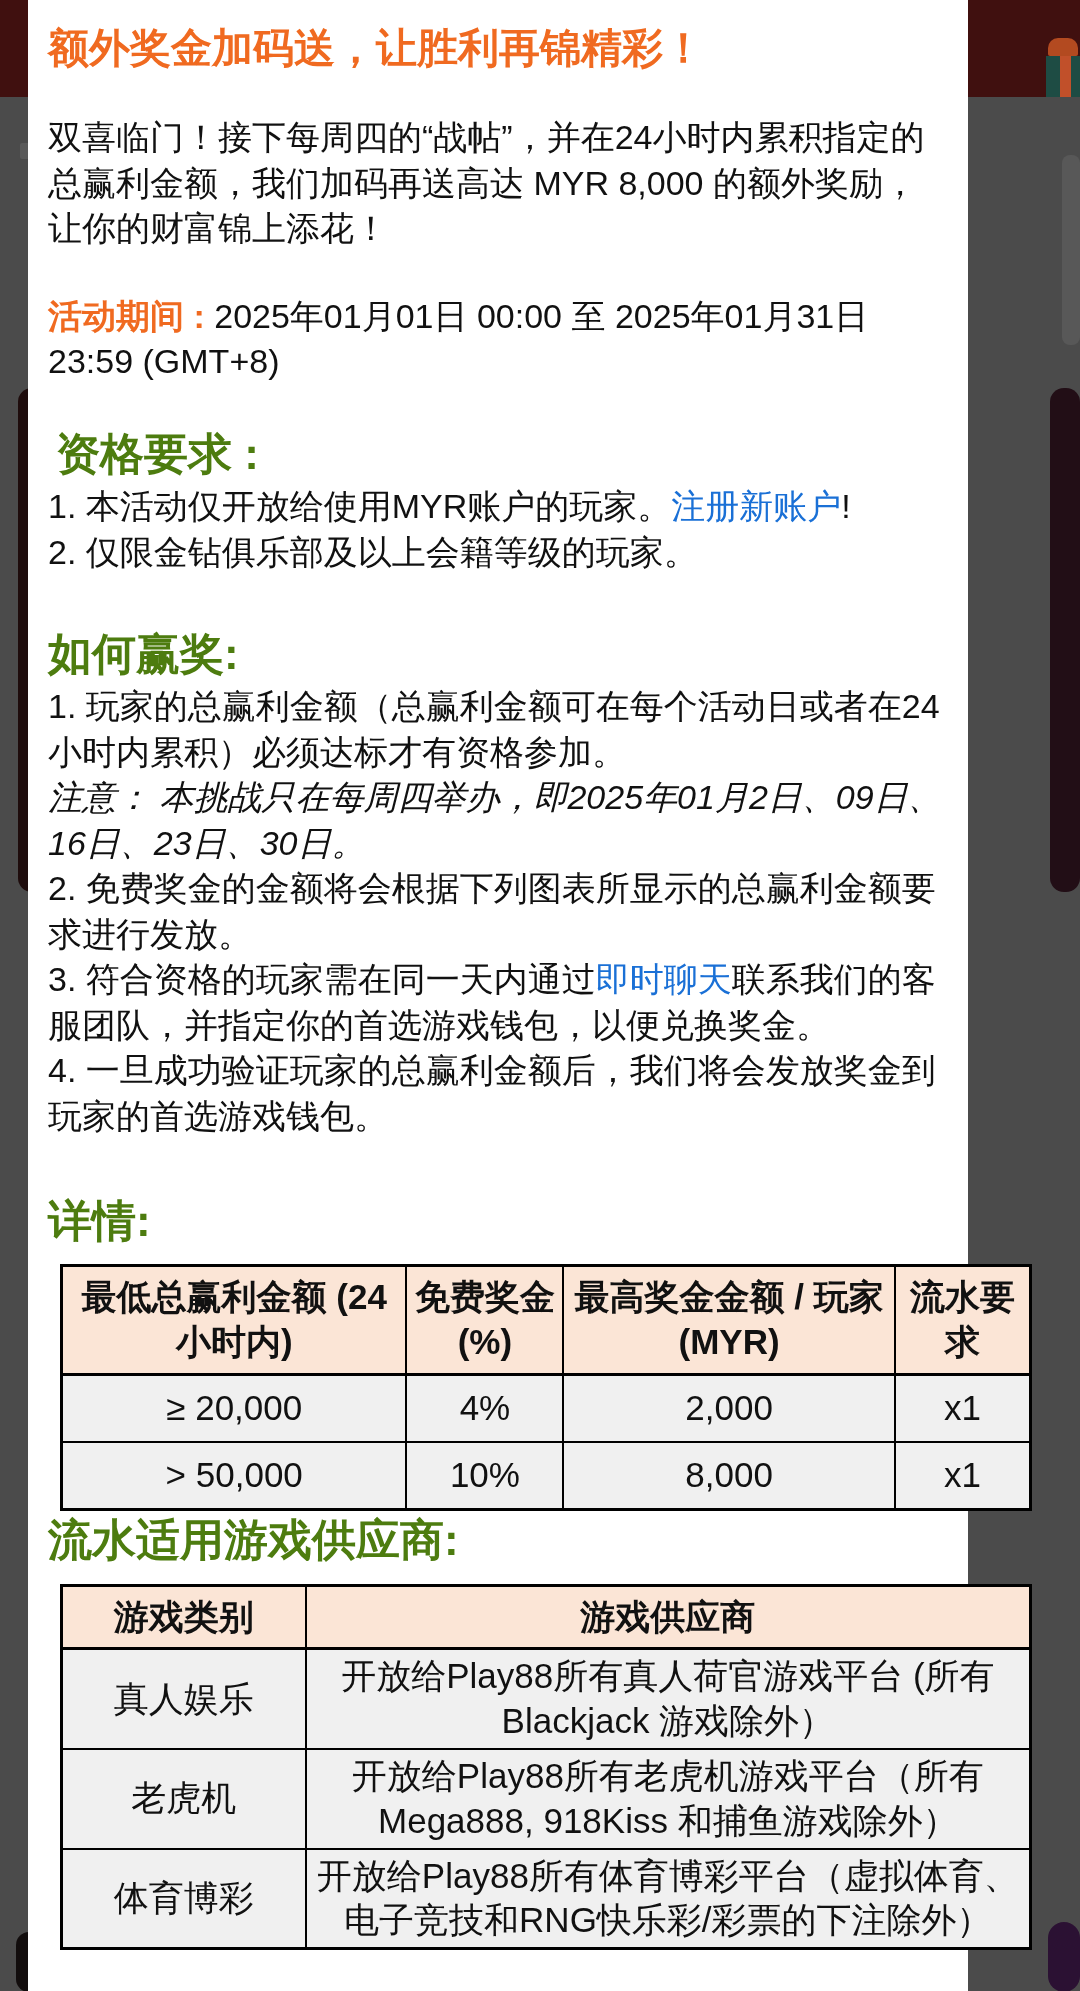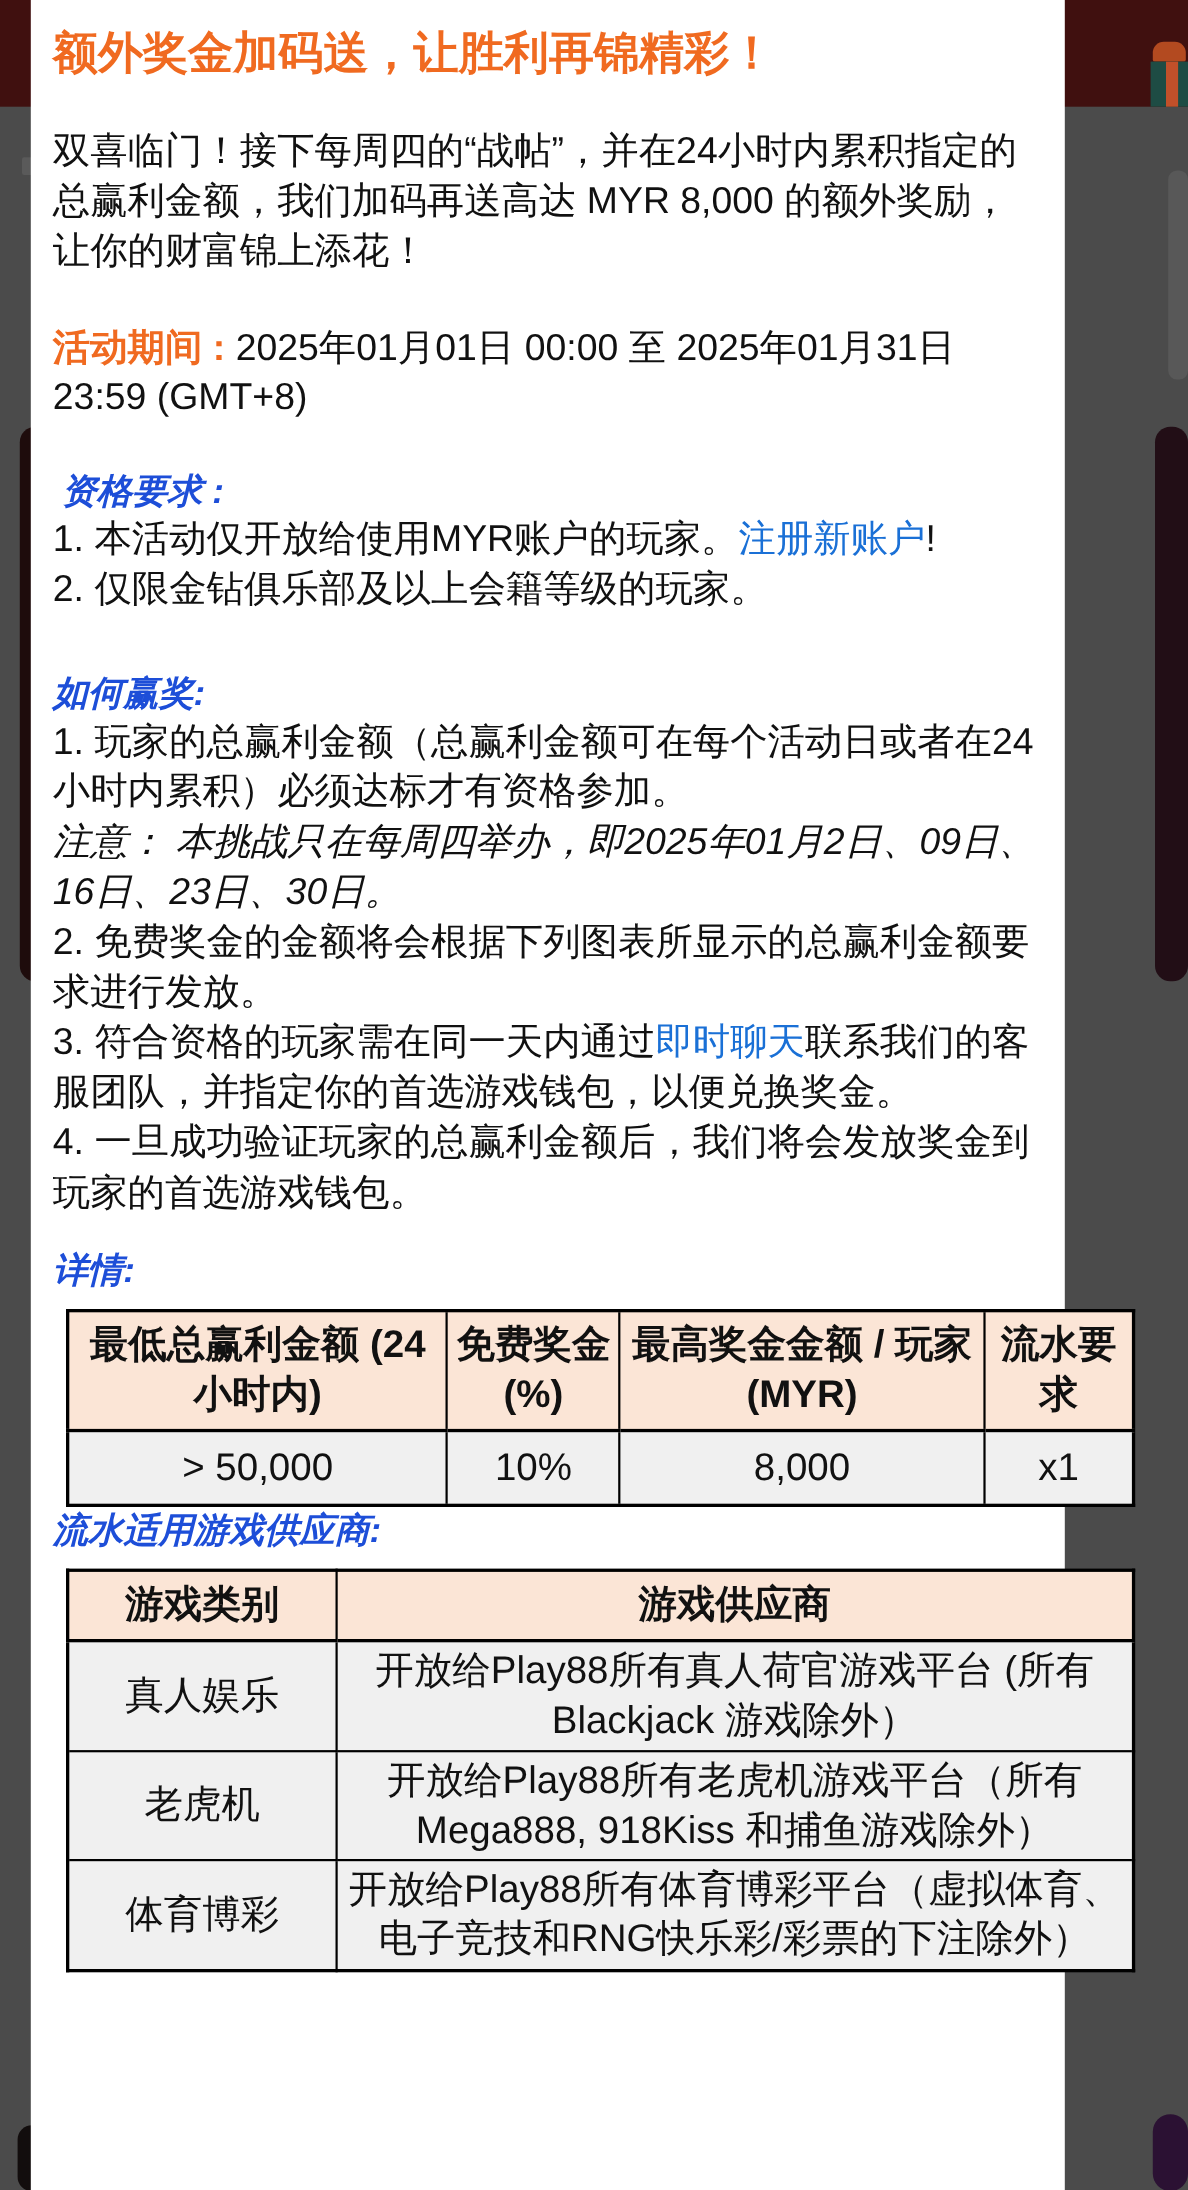--- a/index.html
+++ b/index.html
@@ -25,24 +25,24 @@
   
   .panel{
     position:absolute;z-index:2;top:0;left:28px;width:940px;height:1991px;
     background:#ffffff;box-sizing:border-box;padding:0 20px;
     font-size:34px;line-height:1.34;
   }
   .title{color:#f06a20;font-weight:bold;font-size:41px;line-height:1.3;margin:22px 0 0 0;}
   .intro{margin:40px 0 0 0;}
   .period{margin:42px 0 0 0;}
   .orange-label{color:#f06a20;font-weight:bold;}
-  .section-heading{color:#1d4ed8;font-weight:bold;font-size:32px;margin:0;font-style:italic;}
+  .section-heading{color:#4d7c0f;font-weight:bold;font-size:44px;margin:0;}
   .h-elig{margin-top:40px;padding-left:8px;}
   .h-how{margin-top:50px;}
-  .h-details{margin-top:26px;}
+  .h-details{margin-top:52px;}
   .h-providers{}
   .line{margin:0;}
   .note{font-style:italic;margin:0;}
   a.inline-link{color:#1a70d6;cursor:pointer;}
 
   
   table{border-collapse:collapse;width:972px;margin:14px 0 0 12px;table-layout:fixed;
         font-size:35px;line-height:1.28;padding-left:29px;}
   table,th,td{border:2px solid #000;}
   table{border-width:3px;}
@@ -100,20 +100,26 @@
       <thead>
         <tr>
           <th>最低总赢利金额 (24小时内)</th>
           <th>免费奖金 (%)</th>
           <th>最高奖金金额 / 玩家 (MYR)</th>
           <th>流水要求</th>
         </tr>
       </thead>
       <tbody>
         <tr>
+          <td>≥ 20,000</td>
+          <td>4%</td>
+          <td>2,000</td>
+          <td>x1</td>
+        </tr>
+        <tr>
           <td>&gt; 50,000</td>
           <td>10%</td>
           <td>8,000</td>
           <td>x1</td>
         </tr>
       </tbody>
     </table>
 
     <p class="section-heading h-providers">流水适用游戏供应商:</p>
 

